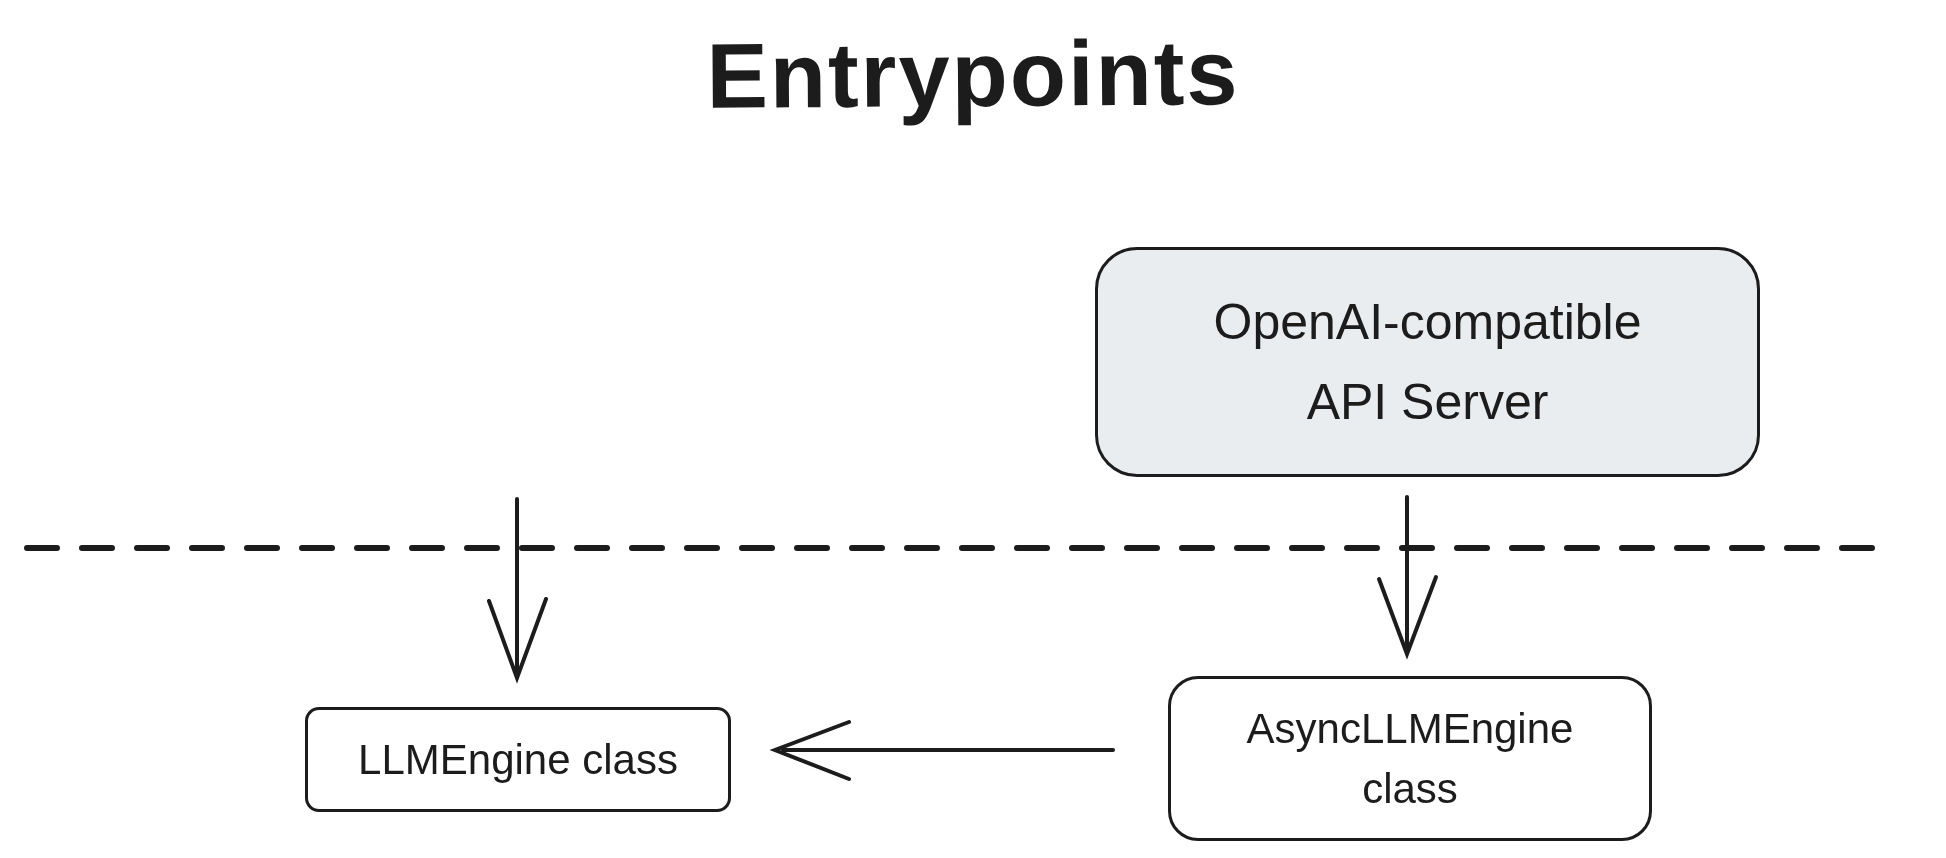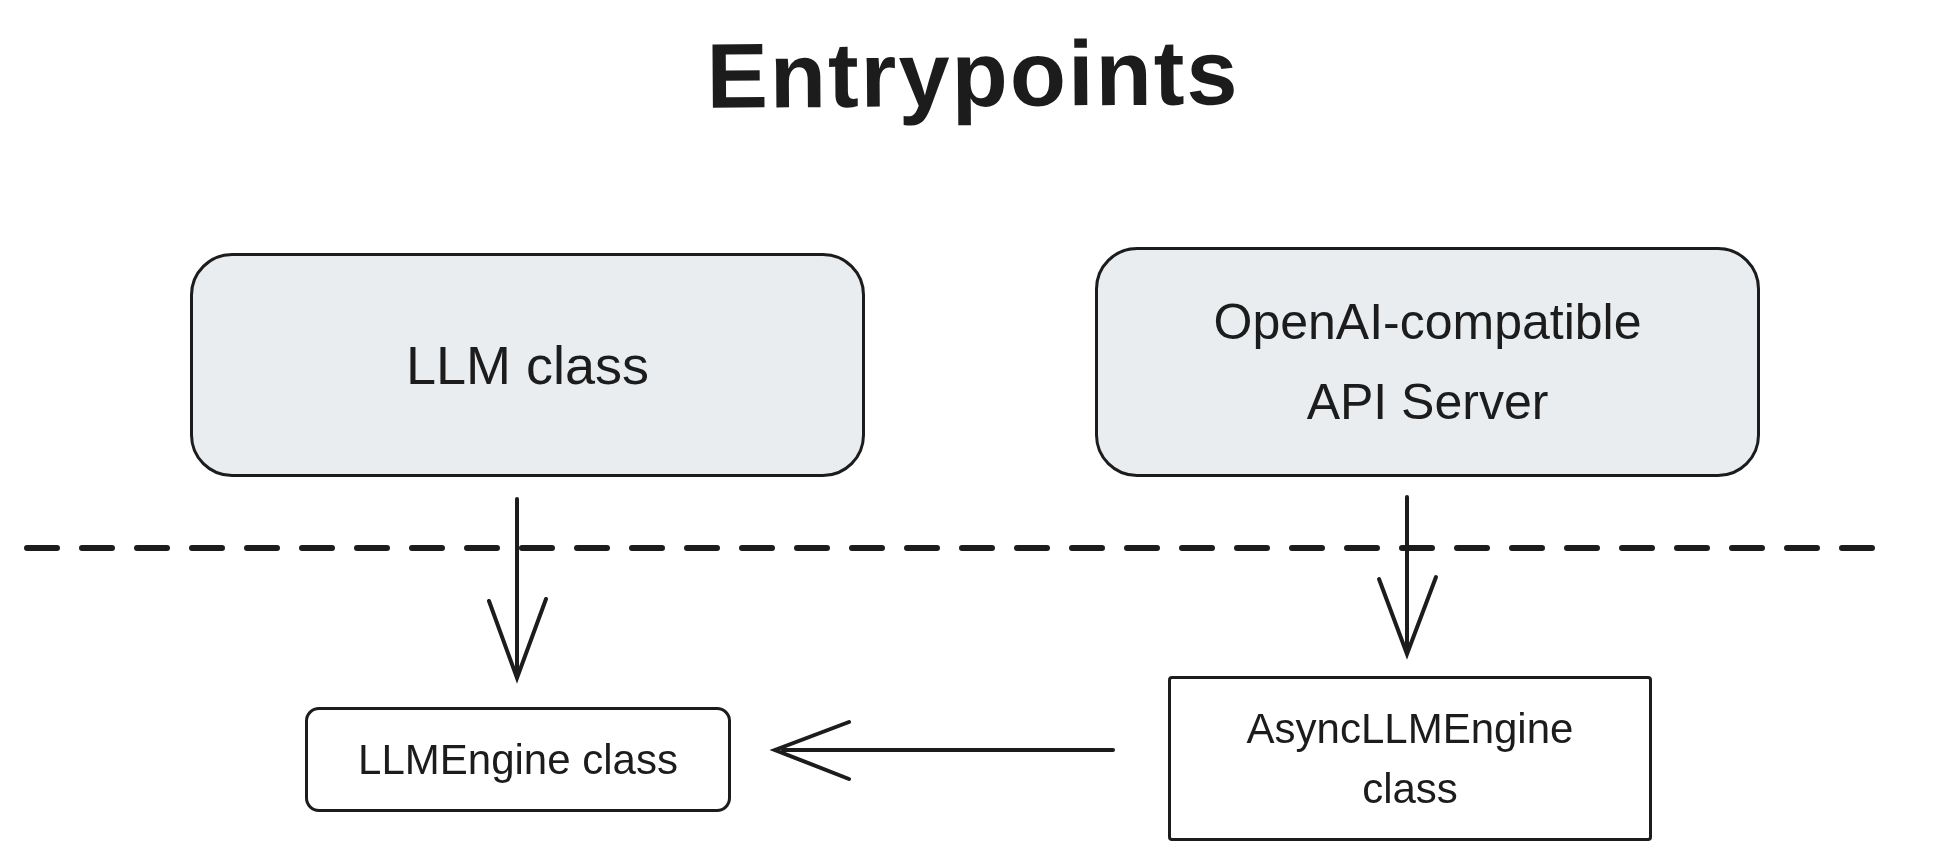--- a/index.html
+++ b/index.html
@@ -53,40 +53,37 @@
   .node-api {
     left: 1095px; top: 247px; width: 665px; height: 230px;
     font-size: 50px; line-height: 80px; text-align: center;
   }
   .node-engine {
     left: 305px; top: 707px; width: 426px; height: 105px;
     border-radius: 14px; font-size: 42px;
   }
   .node-async {
     left: 1168px; top: 676px; width: 484px; height: 165px;
-    border-radius: 4px; font-size: 42px; line-height: 60px;
+    border-radius: 30px; font-size: 42px; line-height: 60px;
   }
   .edges {
     position: absolute;
     left: 0; top: 0;
     width: 1946px; height: 858px;
     pointer-events: none;
   }
   .edges * { vector-effect: non-scaling-stroke; }
 </style>
 </head>
 <body>
 
 <div class="canvas">
 
   <div class="title">Entrypoints</div>
 
-  <div class="node filled node-llm">
-    <span>LLM class</span>
-  </div>
 
   <div class="node filled node-api">
     <span>OpenAI-compatible</span>
     <span>API Server</span>
   </div>
 
   <div class="node plain node-engine">
     <span>LLMEngine class</span>
   </div>
 

